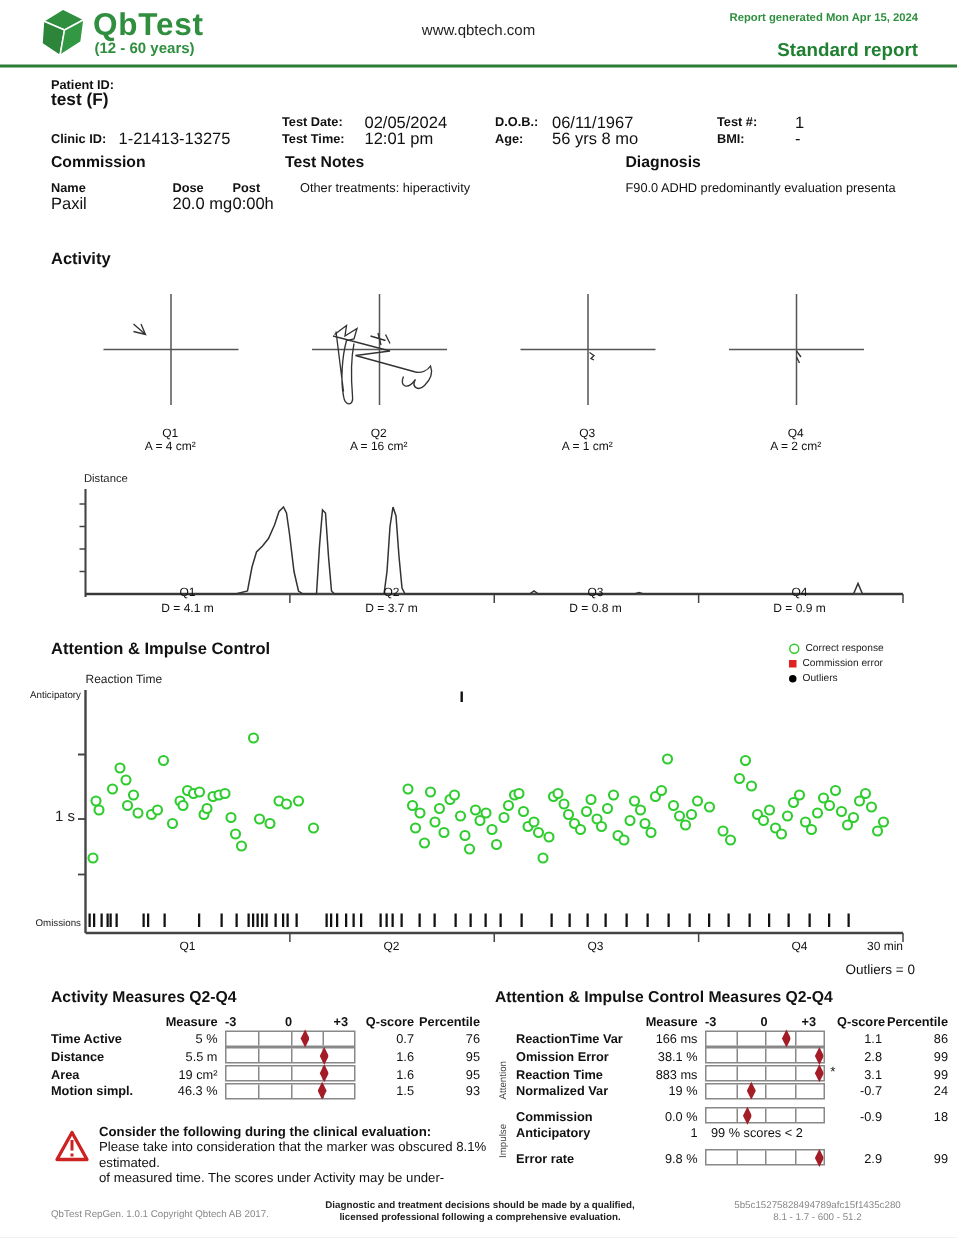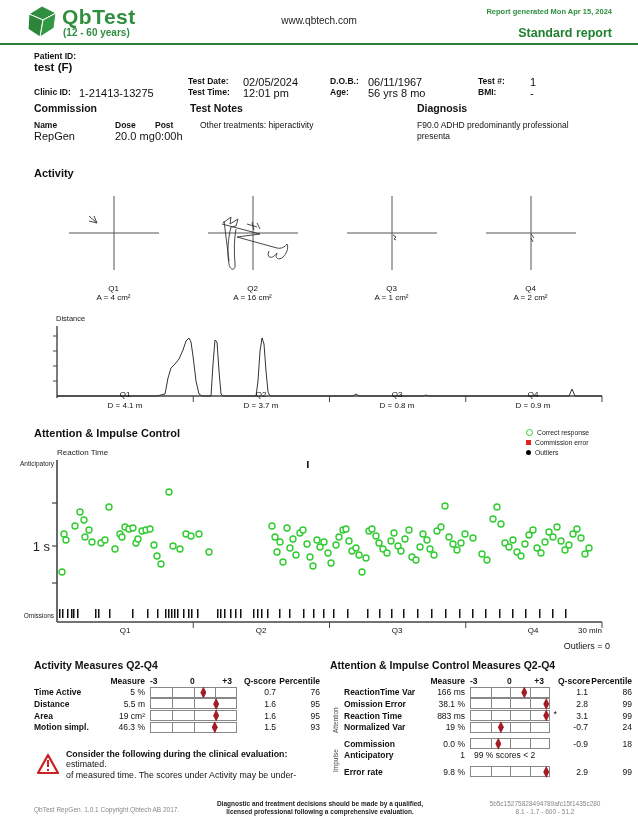--- a/index.html
+++ b/index.html
@@ -98,26 +98,26 @@
   <div class="abs lab" style="left:478px;top:87px">BMI:</div>
   <div class="abs val" style="left:530px;top:87px">-</div>
 
   <div class="abs sec-title" style="left:34px;top:102px">Commission</div>
   <div class="abs sec-title" style="left:190px;top:102px">Test Notes</div>
   <div class="abs sec-title" style="left:417px;top:102px">Diagnosis</div>
 
   <div class="abs lab" style="left:34px;top:120px">Name</div>
   <div class="abs lab" style="left:115px;top:120px">Dose</div>
   <div class="abs lab" style="left:155px;top:120px">Post</div>
-  <div class="abs val" style="left:34px;top:130px">RepGen</div>
+  <div class="abs val" style="left:34px;top:130px">Paxil</div>
   <div class="abs val" style="left:115px;top:130px">20.0 mg</div>
   <div class="abs val" style="left:155px;top:130px">0:00h</div>
 
   <div class="abs small-text" style="left:200px;top:120px;width:180px">Other treatments: hiperactivity</div>
-  <div class="abs small-text" style="left:417px;top:120px;width:185px">F90.0 ADHD predominantly professional presenta</div>
+  <div class="abs small-text" style="left:417px;top:120px;width:185px">F90.0 ADHD predominantly evaluation presenta</div>
 
   <div class="abs sec-title" style="left:34px;top:167px;font-size:11px">Activity</div>
   <div class="abs quad-row" style="left:44px;top:193px;width:556px">
     <div class="quad-cell">
       <svg id="quad0" width="110" height="90" viewBox="0 0 110 90" style="margin:0 auto">
           <line x1="10" y1="40" x2="100" y2="40" stroke="#555" stroke-width="1"></line>
           <line x1="55" y1="3" x2="55" y2="77" stroke="#555" stroke-width="1"></line>
           <path d="M30,23 l8,7 m-8,-2 l8,2 l-3,-7" fill="none" stroke="#333" stroke-width="0.9"></path>
         </svg>
       <div class="quad-lbl">Q1</div>
@@ -185,21 +185,21 @@
       <div class="lg-square"></div>
       <div class="legend-txt">Commission error</div>
     </div>
     <div class="legend-item">
       <div class="lg-dot"></div>
       <div class="legend-txt">Outliers</div>
     </div>
   </div>
   <div class="abs axis-lab" style="left:57px;top:448px;font-size:8px">Reaction Time</div>
   <div class="abs" style="left:0;top:460px;width:54px;text-align:right;font-size:6.5px;color:#222">Anticipatory</div>
-  <div class="abs" style="left:0;top:539px;width:50px;text-align:right;font-size:13px;color:#222">1 s</div>
+  <div class="abs" style="left:0;top:539px;width:50px;text-align:right;font-size:10px;color:#222">1 s</div>
   <div class="abs" style="left:0;top:612px;width:54px;text-align:right;font-size:6.5px;color:#222">Omissions</div>
   <svg id="attention-svg" class="abs" style="left:30px;top:458px" width="585" height="172" viewBox="0 0 585 172">
       <line x1="27" y1="2" x2="27" y2="164" stroke="#444" stroke-width="1.6"></line>
       <line x1="22" y1="45" x2="27" y2="45" stroke="#444" stroke-width="1.2"></line>
       <line x1="22" y1="88" x2="27" y2="88" stroke="#444" stroke-width="1.2"></line>
       <line x1="22" y1="125" x2="27" y2="125" stroke="#444" stroke-width="1.2"></line>
       <line x1="27" y1="164" x2="572" y2="164" stroke="#444" stroke-width="1.6"></line>
       <line x1="163.25" y1="164" x2="163.25" y2="170" stroke="#444" stroke-width="1"></line>
       <line x1="299.5" y1="164" x2="299.5" y2="170" stroke="#444" stroke-width="1"></line>
       <line x1="435.75" y1="164" x2="435.75" y2="170" stroke="#444" stroke-width="1"></line>
@@ -568,20 +568,21 @@
 
   <div class="abs" style="left:36px;top:753px">
     <svg width="24" height="22" viewBox="0 0 24 22">
       <polygon points="12,2 22,20 2,20" fill="none" stroke="#cc2222" stroke-width="2.2" stroke-linejoin="round"></polygon>
       <rect x="11" y="7" width="2" height="7" fill="#cc2222"></rect>
       <rect x="11" y="16" width="2" height="2" fill="#cc2222"></rect>
     </svg>
   </div>
   <div class="abs" style="left:66px;top:749px;width:262px">
     <div class="warn-title">Consider the following during the clinical evaluation:</div>
+    <div class="warn-text">Please take into consideration that the marker was obscured 8.1%</div>
     <div class="warn-text">estimated.</div>
     <div class="warn-text">of measured time. The scores under Activity may be under-</div>
   </div>
 
   <div class="abs foot" style="left:34px;top:806px">QbTest RepGen. 1.0.1 Copyright Qbtech AB 2017.</div>
   <div class="abs foot-center" style="left:190px;top:800px;width:260px">
     <div>Diagnostic and treatment decisions should be made by a qualified,</div>
     <div>licensed professional following a comprehensive evaluation.</div>
   </div>
   <div class="abs foot-right" style="left:470px;top:800px;width:150px">

